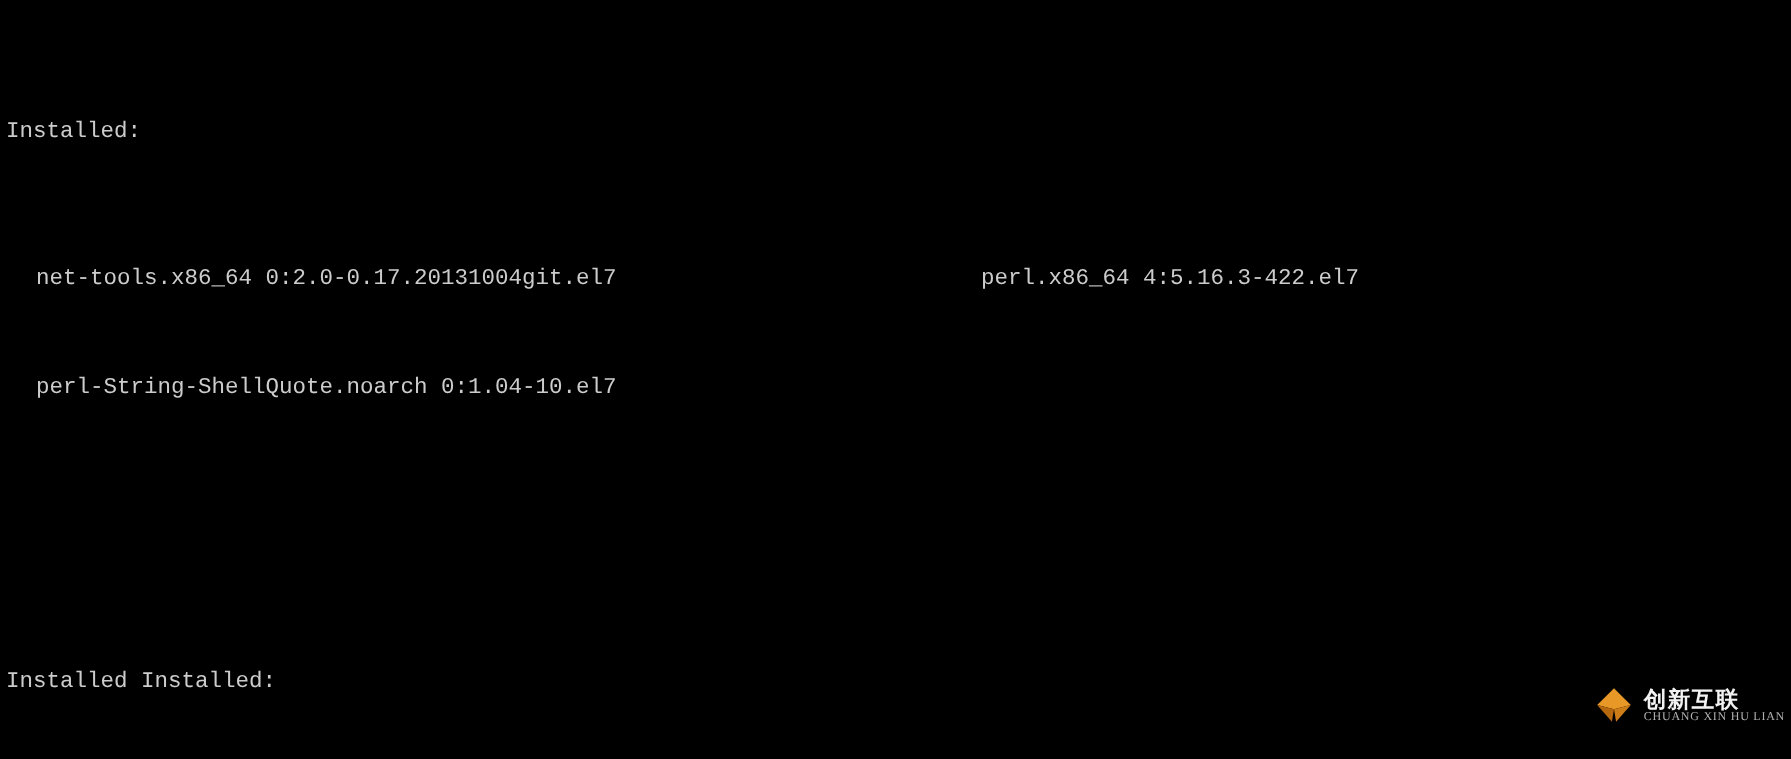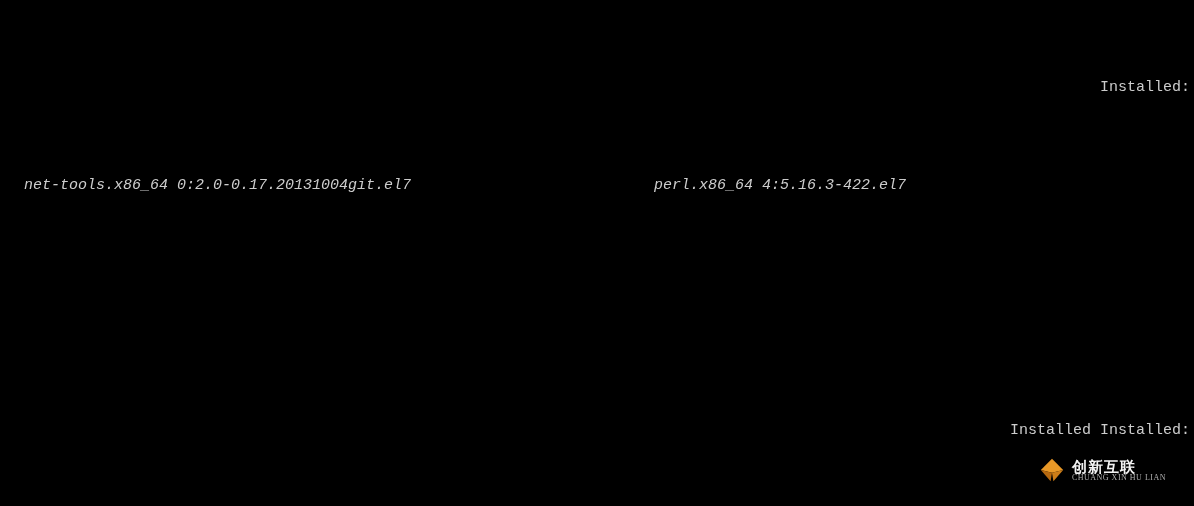--- a/index.html
+++ b/index.html
@@ -12,38 +12,37 @@
     font-family: "Courier New", Courier, monospace;
     font-size: 15px;
     line-height: 24.5px;
     overflow: hidden;
     position: relative;
   }
   .terminal {
     padding: 2px 4px;
     white-space: pre;
   }
-  .line { display: block; text-align: right; }
+  .line { display: block; }
   .two-col {
     display: flex;
   }
   .col-left {
     width: 630px;
     flex: 0 0 630px;
   }
   .col-right {
     flex: 1;
   }
   .indent1 {
     padding-left: 20px;
-    font-style: italic;
   }
   .watermark {
     position: absolute;
-    right: 28px;
+    right: 4px;
     bottom: 22px;
     display: flex;
     align-items: center;
     gap: 6px;
     opacity: 0.95;
   }
   .watermark .logo {
     width: 28px;
     height: 28px;
     position: relative;
@@ -73,20 +72,21 @@
 
 <div class="terminal">
 
   <span class="line">Installed:</span>
 
   <div class="two-col indent1">
     <span class="col-left">net-tools.x86_64 0:2.0-0.17.20131004git.el7</span>
     <span class="col-right">perl.x86_64 4:5.16.3-422.el7</span>
   </div>
   <div class="two-col indent1">
+    <span class="col-right">perl-String-ShellQuote.noarch 0:1.04-10.el7</span>
   </div>
 
   <span class="line">&nbsp;</span>
 
   <span class="line">Installed Installed:</span>
 
   
   
   
   

